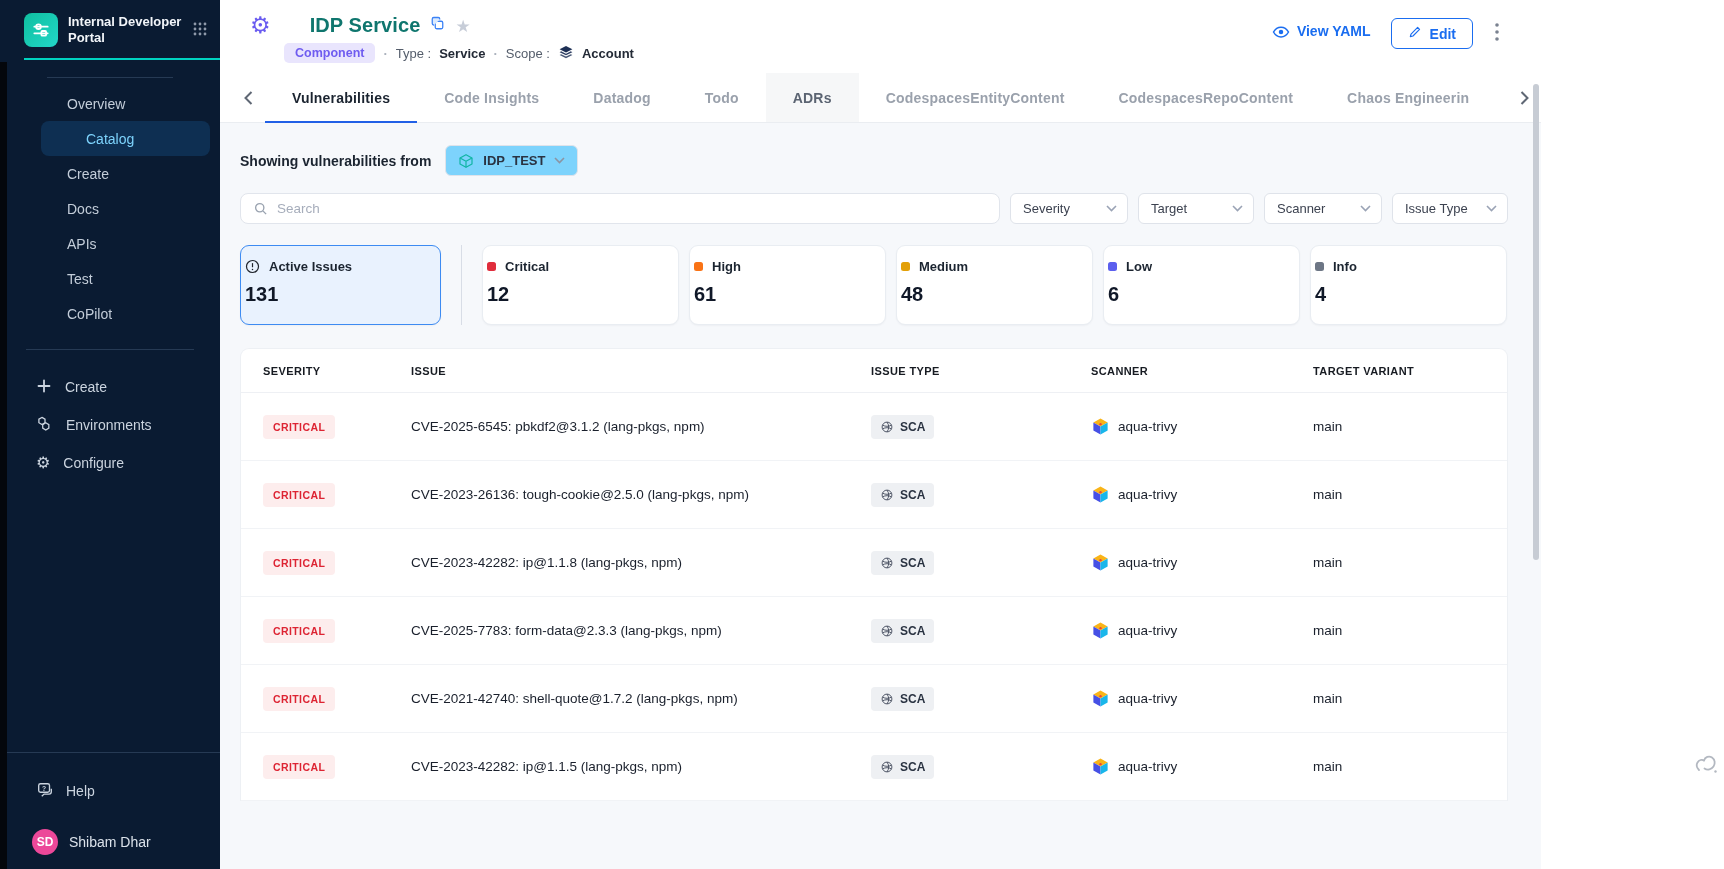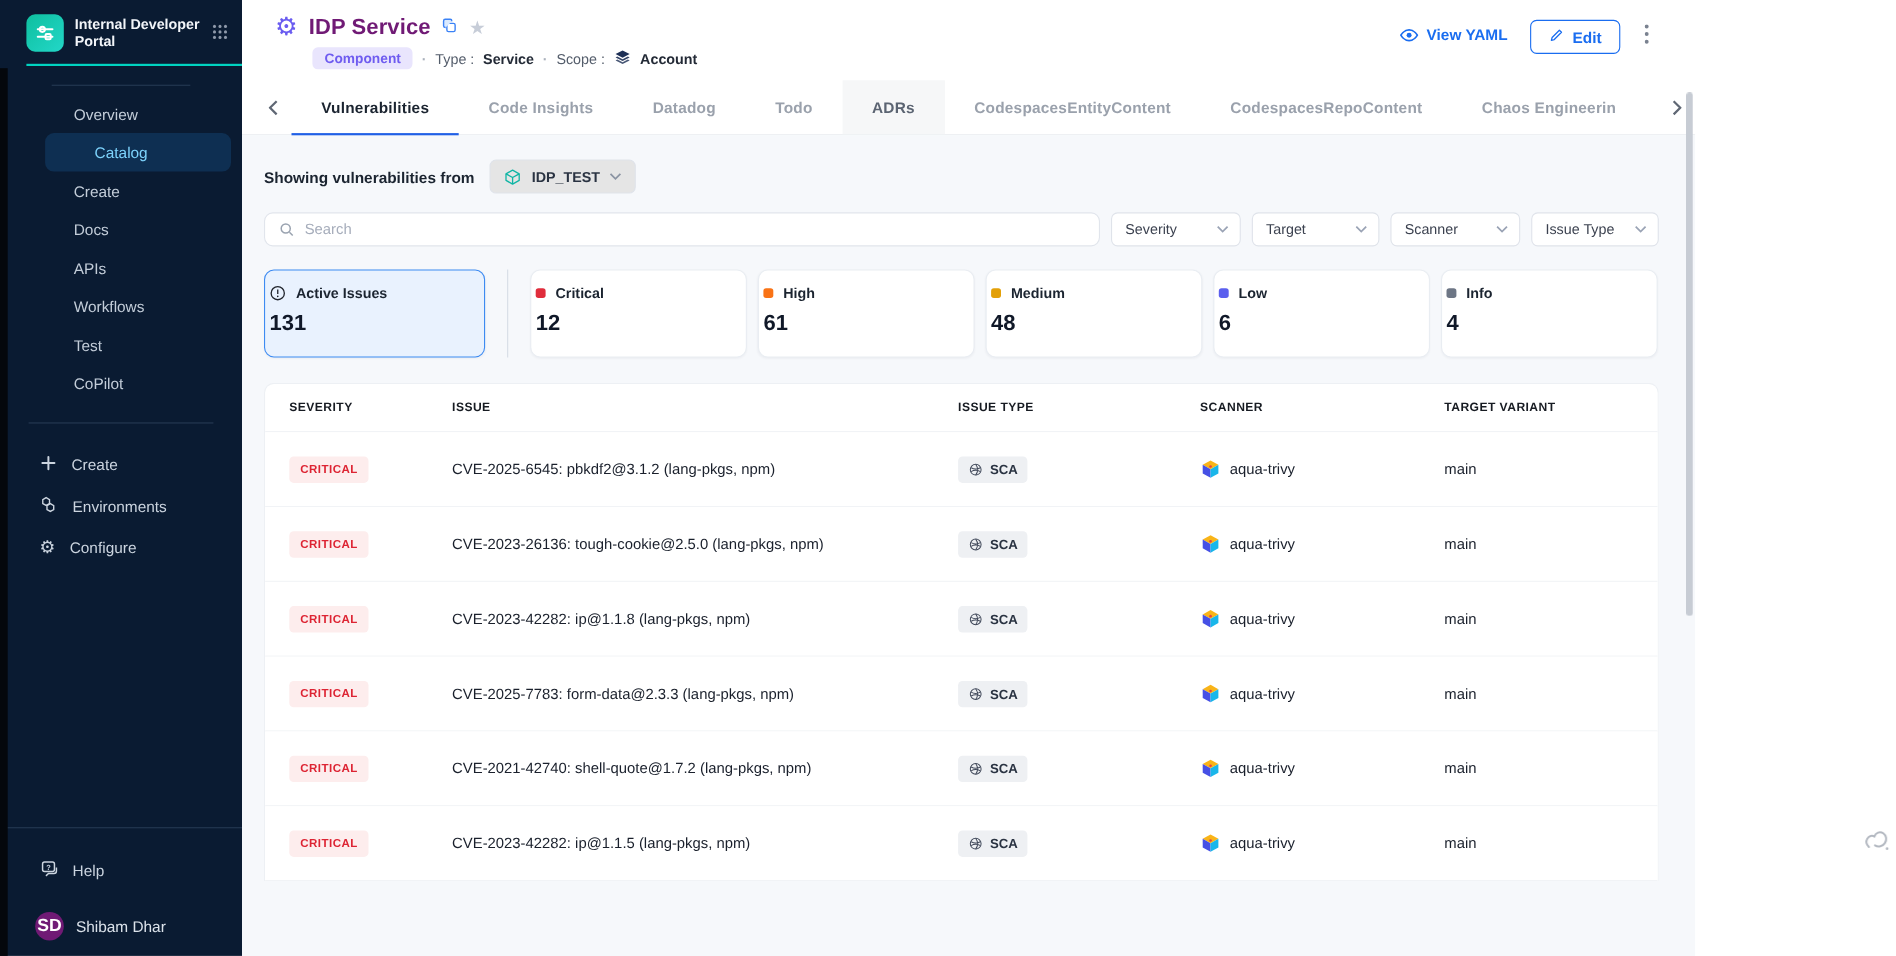--- a/index.html
+++ b/index.html
@@ -23,30 +23,30 @@
     padding-left:45px; border-radius:8px; font-size:14px; color:#c3cdd9; cursor:pointer; }
   .nav-item.active { background:#0e2f52; color:#7dd3fc;margin-left:41px; }
   .side-action { height:38px; display:flex; align-items:center; gap:13px; padding-left:36px;
     font-size:14px; color:#cbd4df; cursor:pointer; }
   .flex-spacer { flex:1; }
   .footer-divider { height:1px; background:#263a54; margin-bottom:20px; }
   .help-row { height:36px; display:flex; align-items:center; gap:12px; padding-left:36px;
     font-size:14px; color:#cbd4df; cursor:pointer; }
   .user-row { display:flex; align-items:center; gap:11px; padding:0 0 0 32px; margin-top:20px;
     margin-bottom:14px; cursor:pointer; }
-  .avatar { width:26px; height:26px; border-radius:50%; background:#701a75; color:#fff;
-    font-size:16px; font-weight:700; display:flex; align-items:center; justify-content:center; }
+  .avatar { width:26px; height:26px; border-radius:50%; background:#ec4899; color:#fff;
+    font-size:12px; font-weight:700; display:flex; align-items:center; justify-content:center; }
   .user-name { font-size:14px; color:#dbe2ea; }
 
   
   .main { width:1321px; display:flex; flex-direction:column; background:#ffffff; }
   .page-header { position:relative; padding:14px 40px 10px 30px; background:#fff; }
   .title-row { display:flex; align-items:center; gap:10px; }
   .gear-glyph { font-family:"DejaVu Sans",sans-serif; font-size:23px; color:#6a5cf0; line-height:1; }
-  .page-title { font-size:20px; font-weight:700; color:#701a75; letter-spacing:.1px; }
+  .page-title { font-size:20px; font-weight:700; color:#0f766e; letter-spacing:.1px;margin-left:29px; }
   .star-glyph { font-family:"DejaVu Sans",sans-serif; font-size:17px; color:#c7cdd8; }
   .meta-row { display:flex; align-items:center; gap:8px; margin:6px 0 0 34px; font-size:13px; color:#545d6b; }
   .entity-badge { background:#e9e5fd; color:#6f5cf0; font-size:12.5px; font-weight:600;
     padding:3px 11px; border-radius:5px; }
   .meta-sep { color:#aab1bc; font-weight:700; }
   .meta-strong { color:#232a36; font-weight:700; }
   .header-actions { position:absolute; right:40px; top:18px; display:flex; align-items:center; gap:20px; }
   .view-yaml { display:flex; align-items:flex-start; gap:7px; color:#1a6df0; font-size:14px; font-weight:700; cursor:pointer; }
   .edit-btn { display:flex; align-items:center; gap:8px; border:1px solid #1a6df0; color:#1a6df0;
     background:#fff; font-size:14px; font-weight:700; border-radius:6px; padding:6px 16px; cursor:pointer; }
@@ -59,21 +59,21 @@
     color:#9aa1ac; letter-spacing:.2px; position:relative; cursor:pointer; white-space:nowrap; }
   .tab.active { color:#1b2430; }
   .tab.active::after { content:""; position:absolute; left:0; right:0; bottom:-1px; height:2px; background:#2160e6; }
   .tab.hovered { background:#f6f7f8; color:#5b6472; }
   .tab-chev.right { margin-left:auto; }
 
   .content { flex:1; background:#f6f8fb; padding:22px 0 0 20px; }
 
   .showing-row { display:flex; align-items:center; gap:14px; margin-bottom:17px; }
   .showing-label { font-size:14px; font-weight:700; color:#1b2430; }
-  .source-select { display:flex; align-items:center; gap:9px; background:#e5e5e5; border:1px solid #dfe3ea;
+  .source-select { display:flex; align-items:center; gap:9px; background:#7dd3fc; border:1px solid #dfe3ea;
     border-radius:6px; height:31px; padding:0 12px; cursor:pointer; }
   .source-select span { font-size:13px; font-weight:600; color:#2a3342; }
 
   .filter-row { display:flex; align-items:center; gap:10px; width:1268px; margin-bottom:21px; }
   .search-box { flex:1; display:flex; align-items:center; gap:9px; background:#fff;
     border:1px solid #e1e5ec; border-radius:8px; height:31px; padding:0 12px; }
   .search-box input { border:none; outline:none; flex:1; font-size:13.5px; color:#2a3342;
     font-family:inherit; background:transparent; }
   .search-box input::placeholder { color:#a6adbb; }
   .filter-select { width:118px; height:31px; background:#fff; border:1px solid #dfe3ea; border-radius:6px;
@@ -145,21 +145,20 @@
     </div>
     <div class="teal-line"></div>
 
     <div class="nav-divider"></div>
     <nav>
       <div class="nav-item">Overview</div>
       <div class="nav-item active">Catalog</div>
       <div class="nav-item">Create</div>
       <div class="nav-item">Docs</div>
       <div class="nav-item">APIs</div>
-      <div class="nav-item">Workflows</div>
       <div class="nav-item">Test</div>
       <div class="nav-item">CoPilot</div>
     </nav>
 
     <div class="nav-divider wide"></div>
 
     <div class="side-action">
       <span>
         <svg width="16" height="16" viewBox="0 0 16 16" stroke="#cbd4df" stroke-width="1.8" stroke-linecap="round">
           <line x1="8" y1="2.5" x2="8" y2="13.5"></line>

